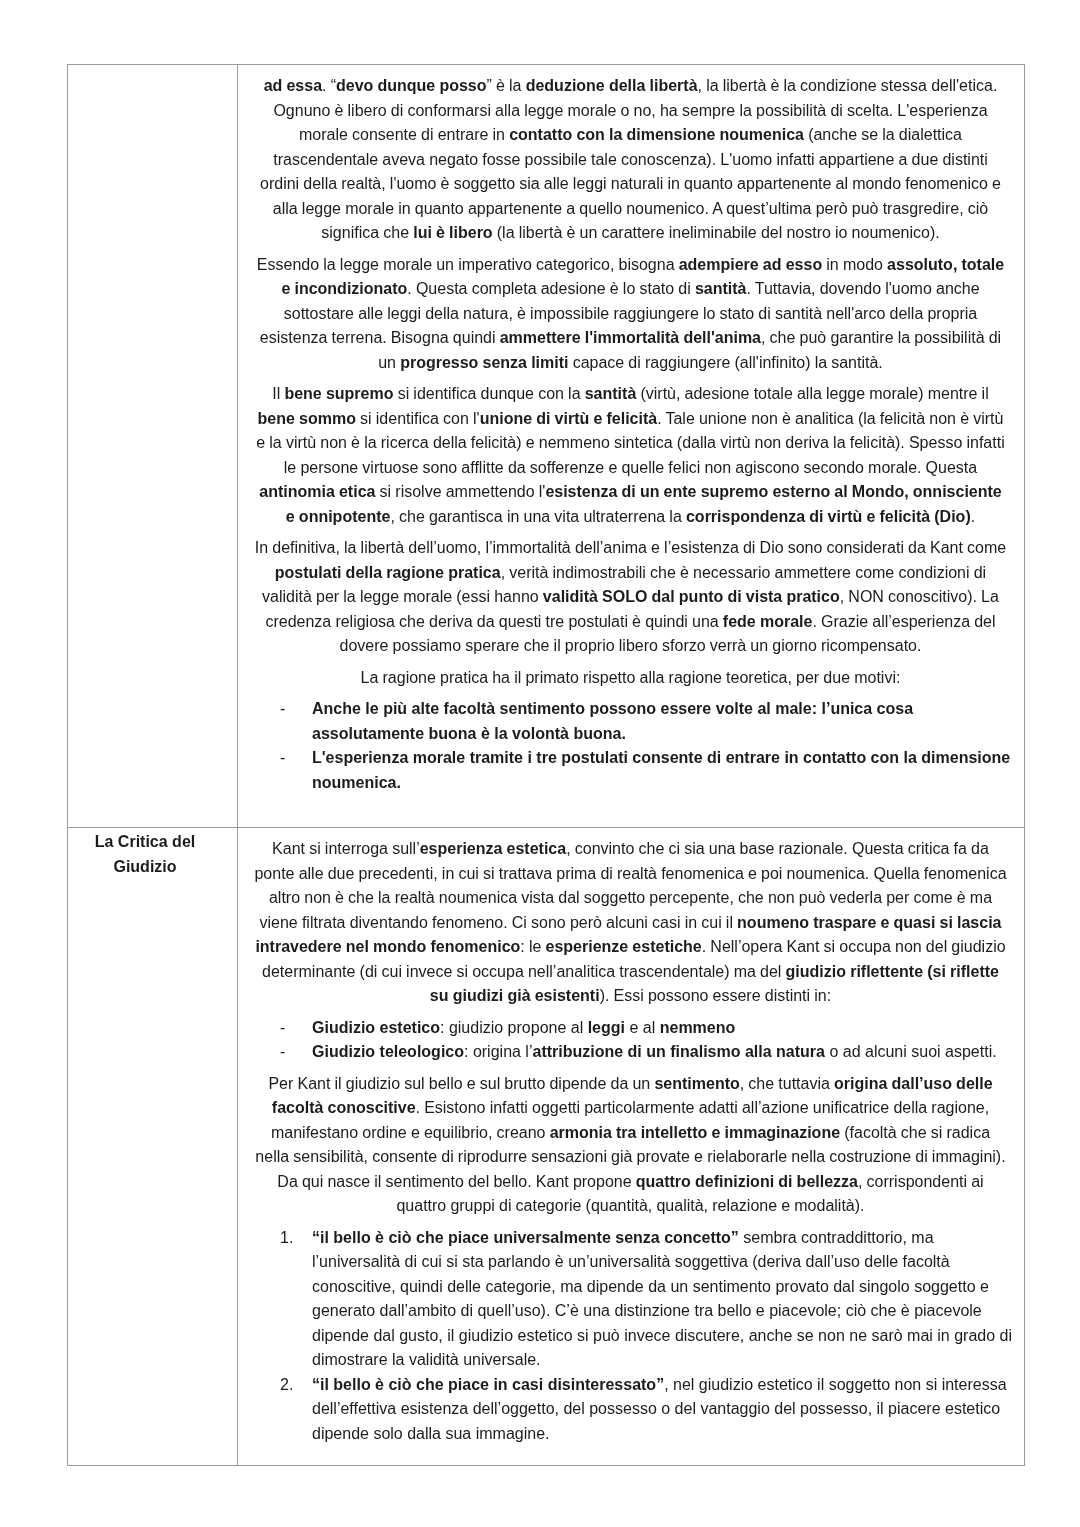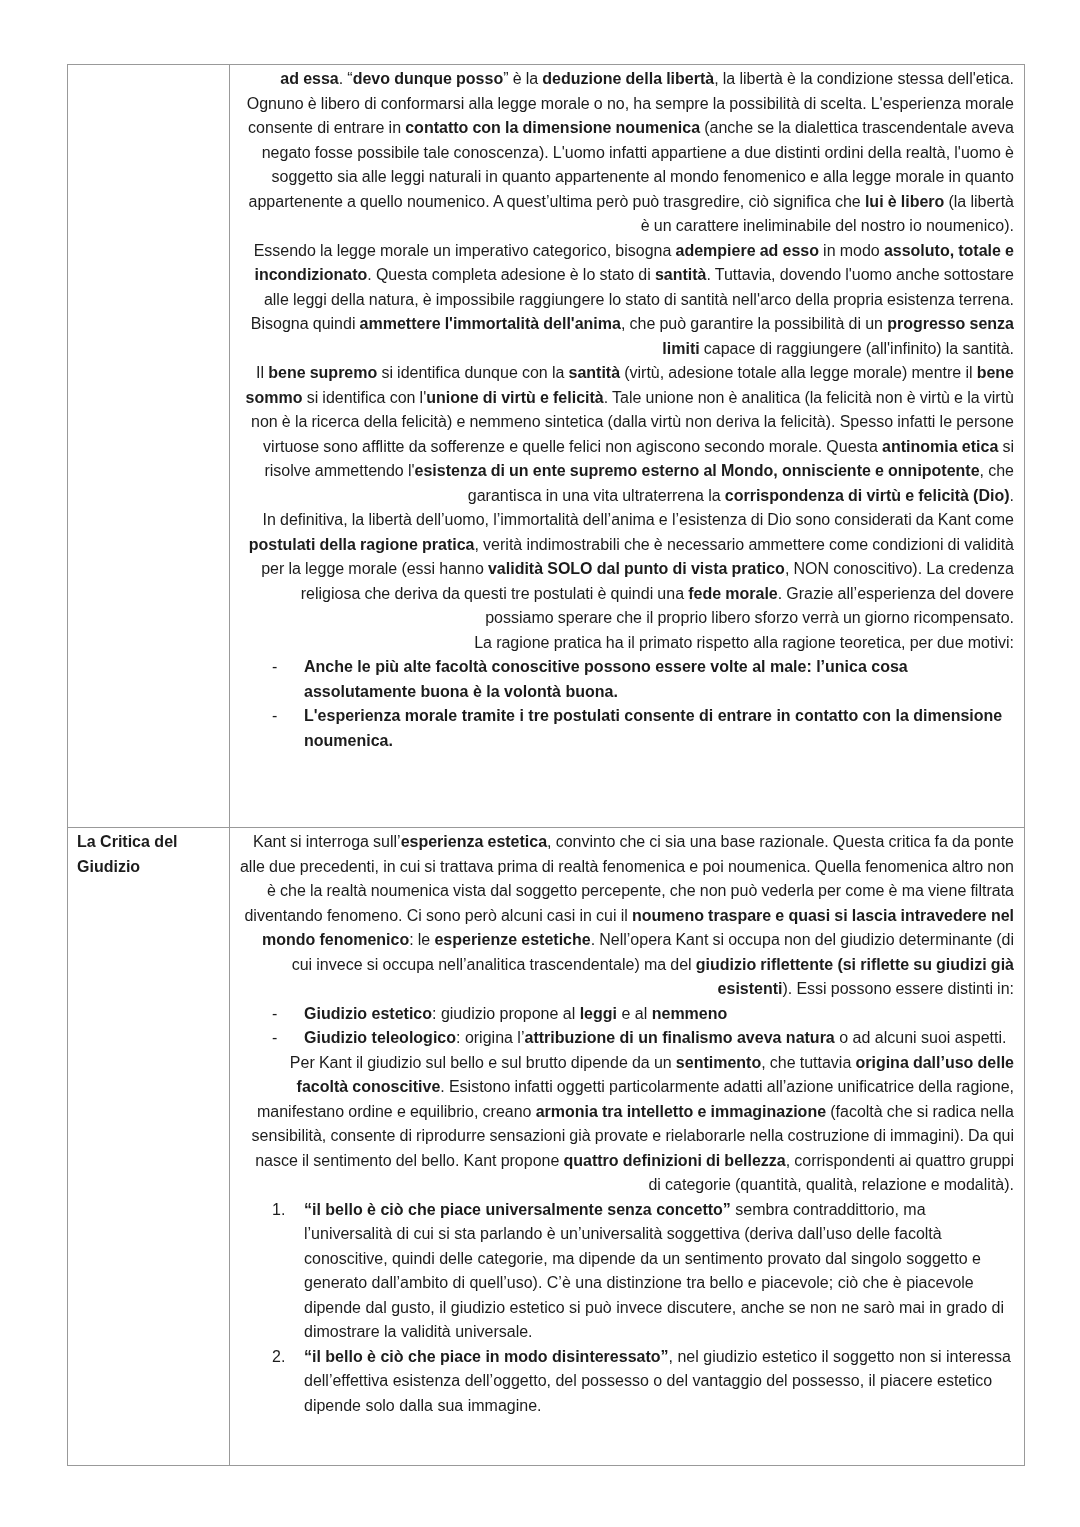--- a/index.html
+++ b/index.html
@@ -29,31 +29,32 @@
     table-layout: fixed;
   }
   table.doc-table td {
     border: 1px solid #999999;
     vertical-align: top;
     font-size: 16px;
     line-height: 24.5px;
   }
   td.label-cell {
     width: 136px;
-    padding: 2px 16px 4px 9px;
+    padding: 2px 24px 4px 9px;
     font-weight: bold;
+    text-align: center;
   }
   td.content-cell {
     padding: 2px 10px 5px 9px;
   }
   tr.row-1 td { height: 755px; }
   tr.row-2 td { height: 630px; }
   .para {
-    margin: 0;
-    text-align: right;
+    margin: 7px;
+    text-align: center;
     word-spacing: -0.3px;
   }
   .list-item {
     display: flex;
     margin-left: 33px;
   }
   .list-item .marker {
     flex: 0 0 32px;
     width: 32px;
   }
@@ -73,48 +74,48 @@
             <div></div>
           </td>
           <td class="content-cell">
             <div class="para"><span class="b">ad essa</span><span>. “</span><span class="b">devo dunque posso</span><span>” è la </span><span class="b">deduzione della libertà</span><span>, la libertà è la condizione stessa dell'etica. Ognuno è libero di conformarsi alla legge morale o no, ha sempre la possibilità di scelta. L'esperienza morale consente di entrare in </span><span class="b">contatto con la dimensione noumenica</span><span> (anche se la dialettica trascendentale aveva negato fosse possibile tale conoscenza). L'uomo infatti appartiene a due distinti ordini della realtà, l'uomo è soggetto sia alle leggi naturali in quanto appartenente al mondo fenomenico e alla legge morale in quanto appartenente a quello noumenico. A quest’ultima però può trasgredire, ciò significa che </span><span class="b">lui è libero</span><span> (la libertà è un carattere ineliminabile del nostro io noumenico).</span></div>
             <div class="para"><span>Essendo la legge morale un imperativo categorico, bisogna </span><span class="b">adempiere ad esso</span><span> in modo </span><span class="b">assoluto, totale e incondizionato</span><span>. Questa completa adesione è lo stato di </span><span class="b">santità</span><span>. Tuttavia, dovendo l'uomo anche sottostare alle leggi della natura, è impossibile raggiungere lo stato di santità nell'arco della propria esistenza terrena. Bisogna quindi </span><span class="b">ammettere l'immortalità dell'anima</span><span>, che può garantire la possibilità di un </span><span class="b">progresso senza limiti</span><span> capace di raggiungere (all'infinito) la santità.</span></div>
             <div class="para"><span>Il </span><span class="b">bene supremo</span><span> si identifica dunque con la </span><span class="b">santità</span><span> (virtù, adesione totale alla legge morale) mentre il </span><span class="b">bene sommo</span><span> si identifica con l'</span><span class="b">unione di virtù e felicità</span><span>. Tale unione non è analitica (la felicità non è virtù e la virtù non è la ricerca della felicità) e nemmeno sintetica (dalla virtù non deriva la felicità). Spesso infatti le persone virtuose sono afflitte da sofferenze e quelle felici non agiscono secondo morale. Questa </span><span class="b">antinomia etica</span><span> si risolve ammettendo l'</span><span class="b">esistenza di un ente supremo esterno al Mondo, onnisciente e onnipotente</span><span>, che garantisca in una vita ultraterrena la </span><span class="b">corrispondenza di virtù e felicità (Dio)</span><span>.</span></div>
             <div class="para"><span>In definitiva, la libertà dell’uomo, l’immortalità dell’anima e l’esistenza di Dio sono considerati da Kant come </span><span class="b">postulati della ragione pratica</span><span>, verità indimostrabili che è necessario ammettere come condizioni di validità per la legge morale (essi hanno </span><span class="b">validità SOLO dal punto di vista pratico</span><span>, NON conoscitivo). La credenza religiosa che deriva da questi tre postulati è quindi una </span><span class="b">fede morale</span><span>. Grazie all’esperienza del dovere possiamo sperare che il proprio libero sforzo verrà un giorno ricompensato.</span></div>
             <div class="para"><span>La ragione pratica ha il primato rispetto alla ragione teoretica, per due motivi:</span></div>
             <div class="list-item dash">
               <span class="marker">-</span>
-              <div class="list-text"><span class="b">Anche le più alte facoltà conoscitive possono essere volte al male: l’unica cosa assolutamente buona è la volontà buona.</span></div>
+              <div class="list-text"><span class="b">Anche le più alte facoltà sentimento possono essere volte al male: l’unica cosa assolutamente buona è la volontà buona.</span></div>
             </div>
             <div class="list-item dash">
               <span class="marker">-</span>
               <div class="list-text"><span class="b">L'esperienza morale tramite i tre postulati consente di entrare in contatto con la dimensione noumenica.</span></div>
             </div>
           </td>
         </tr>
         <tr class="row-2">
           <td class="label-cell">
             <div>La Critica del Giudizio</div>
           </td>
           <td class="content-cell">
             <div class="para"><span>Kant si interroga sull’</span><span class="b">esperienza estetica</span><span>, convinto che ci sia una base razionale. Questa critica fa da ponte alle due precedenti, in cui si trattava prima di realtà fenomenica e poi noumenica. Quella fenomenica altro non è che la realtà noumenica vista dal soggetto percepente, che non può vederla per come è ma viene filtrata diventando fenomeno. Ci sono però alcuni casi in cui il </span><span class="b">noumeno traspare e quasi si lascia intravedere nel mondo fenomenico</span><span>: le </span><span class="b">esperienze estetiche</span><span>. Nell’opera Kant si occupa non del giudizio determinante (di cui invece si occupa nell’analitica trascendentale) ma del </span><span class="b">giudizio riflettente</span><span> </span><span class="b">(si riflette su giudizi già esistenti</span><span>). Essi possono essere distinti in:</span></div>
             <div class="list-item dash">
               <span class="marker">-</span>
               <div class="list-text"><span class="b">Giudizio estetico</span><span>: giudizio propone al </span><span class="b">leggi</span><span> e al </span><span class="b">nemmeno</span></div>
             </div>
             <div class="list-item dash">
               <span class="marker">-</span>
-              <div class="list-text"><span class="b">Giudizio teleologico</span><span>: origina l’</span><span class="b">attribuzione di un finalismo aveva natura</span><span> o ad alcuni suoi aspetti.</span></div>
+              <div class="list-text"><span class="b">Giudizio teleologico</span><span>: origina l’</span><span class="b">attribuzione di un finalismo alla natura</span><span> o ad alcuni suoi aspetti.</span></div>
             </div>
             <div class="para"><span>Per Kant il giudizio sul bello e sul brutto dipende da un </span><span class="b">sentimento</span><span>, che tuttavia </span><span class="b">origina dall’uso delle facoltà conoscitive</span><span>. Esistono infatti oggetti particolarmente adatti all’azione unificatrice della ragione, manifestano ordine e equilibrio, creano </span><span class="b">armonia tra intelletto e immaginazione</span><span> (facoltà che si radica nella sensibilità, consente di riprodurre sensazioni già provate e rielaborarle nella costruzione di immagini). Da qui nasce il sentimento del bello. Kant propone </span><span class="b">quattro definizioni di bellezza</span><span>, corrispondenti ai quattro gruppi di categorie (quantità, qualità, relazione e modalità).</span></div>
             <div class="list-item num">
               <span class="marker">1.</span>
               <div class="list-text"><span class="b">“il bello è ciò che piace universalmente senza concetto”</span><span> sembra contraddittorio, ma l’universalità di cui si sta parlando è un’universalità soggettiva (deriva dall’uso delle facoltà conoscitive, quindi delle categorie, ma dipende da un sentimento provato dal singolo soggetto e generato dall’ambito di quell’uso). C’è una distinzione tra bello e piacevole; ciò che è piacevole dipende dal gusto, il giudizio estetico si può invece discutere, anche se non ne sarò mai in grado di dimostrare la validità universale.</span></div>
             </div>
             <div class="list-item num">
               <span class="marker">2.</span>
-              <div class="list-text"><span class="b">“il bello è ciò che piace in modo disinteressato”</span><span>, nel giudizio estetico il soggetto non si interessa dell’effettiva esistenza dell’oggetto, del possesso o del vantaggio del possesso, il piacere estetico dipende solo dalla sua immagine.</span></div>
+              <div class="list-text"><span class="b">“il bello è ciò che piace in casi disinteressato”</span><span>, nel giudizio estetico il soggetto non si interessa dell’effettiva esistenza dell’oggetto, del possesso o del vantaggio del possesso, il piacere estetico dipende solo dalla sua immagine.</span></div>
             </div>
           </td>
         </tr>
       </tbody>
   </table>
 </div>
 
 </body></html>

